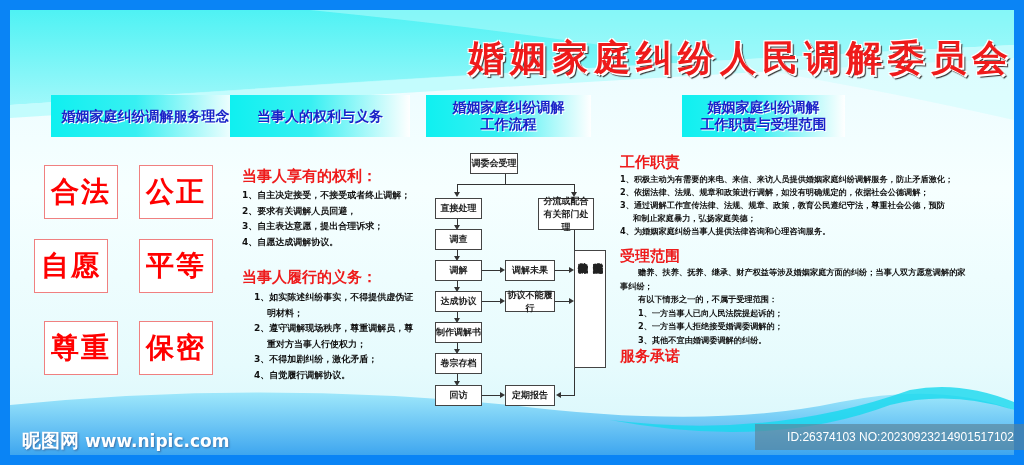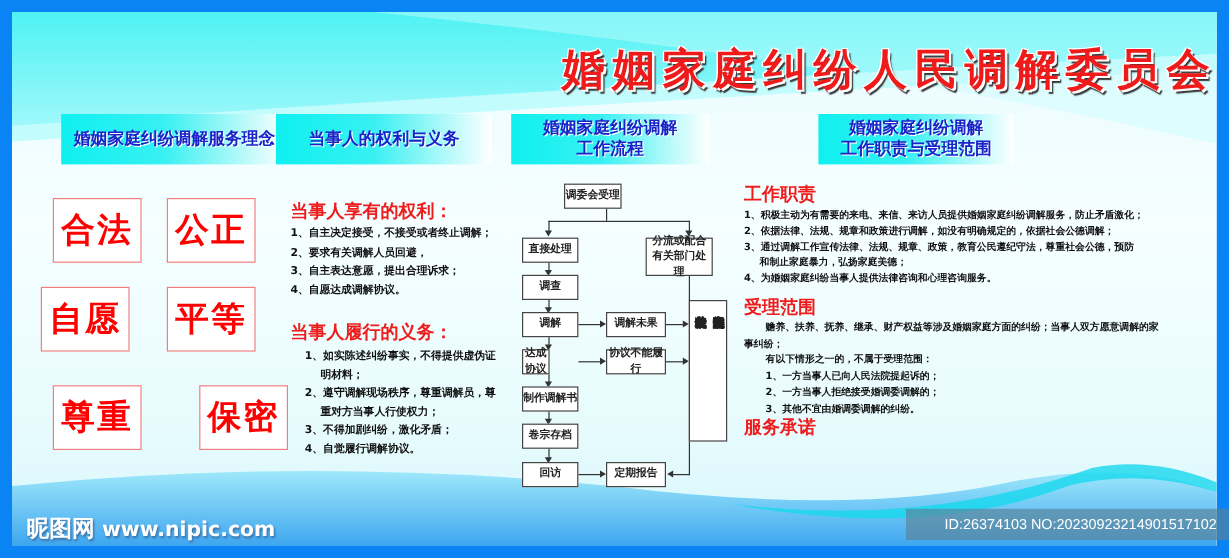--- a/index.html
+++ b/index.html
@@ -66,21 +66,21 @@
   <div class="sec-head" style="left:672px; top:85px; width:163px; flex-direction:column;">
     <span>婚姻家庭纠纷调解</span>
     <span>工作职责与受理范围</span>
   </div>
 
   <div class="tenet" style="left:34px; top:155px;">合法</div>
   <div class="tenet" style="left:129px; top:155px;">公正</div>
   <div class="tenet" style="left:24px; top:229px;">自愿</div>
   <div class="tenet" style="left:129px; top:229px;">平等</div>
   <div class="tenet" style="left:34px; top:311px;">尊重</div>
-  <div class="tenet" style="left:129px; top:311px;margin-left:27px;">保密</div>
+  <div class="tenet" style="left:129px; top:311px;">保密</div>
 
   <div class="sub-h" style="left:232px; top:157px;">当事人享有的权利：</div>
   <div class="list" style="left:232px; top:178px; width:180px; font-size:9px; line-height:15.5px;">
     <div>1、自主决定接受，不接受或者终止调解；</div>
     <div>2、要求有关调解人员回避，</div>
     <div>3、自主表达意愿，提出合理诉求；</div>
     <div>4、自愿达成调解协议。</div>
   </div>
 
   <div class="sub-h" style="left:232px; top:258px;">当事人履行的义务：</div>
@@ -114,21 +114,21 @@
     <div class="arr-d" style="left:444px; top:246px;"></div>
     <div class="fbox" style="left:425px; top:250px; width:47px; height:21px;">调解</div>
     <div class="ln" style="left:472px; top:260px; width:20px; height:1px;"></div>
     <div class="arr-r" style="left:490px; top:257px;"></div>
     <div class="fbox" style="left:495px; top:250px; width:50px; height:21px;">调解未果</div>
     <div class="ln" style="left:545px; top:260px; width:15px; height:1px;"></div>
     <div class="arr-r" style="left:559px; top:257px;"></div>
 
     <div class="ln" style="left:447px; top:271px; width:1px; height:8px;"></div>
     <div class="arr-d" style="left:444px; top:277px;"></div>
-    <div class="fbox" style="left:425px; top:281px; width:23px; height:21px;">达成协议</div>
+    <div class="fbox" style="left:425px; top:281px; width:47px; height:21px;">达成协议</div>
     <div class="ln" style="left:472px; top:291px; width:20px; height:1px;"></div>
     <div class="arr-r" style="left:490px; top:288px;"></div>
     <div class="fbox" style="left:495px; top:281px; width:50px; height:21px;">协议不能履行</div>
     <div class="ln" style="left:545px; top:291px; width:15px; height:1px;"></div>
     <div class="arr-r" style="left:559px; top:288px;"></div>
 
     <div class="ln" style="left:447px; top:302px; width:1px; height:8px;"></div>
     <div class="arr-d" style="left:444px; top:308px;"></div>
     <div class="fbox" style="left:425px; top:312px; width:47px; height:21px;">制作调解书</div>
 

